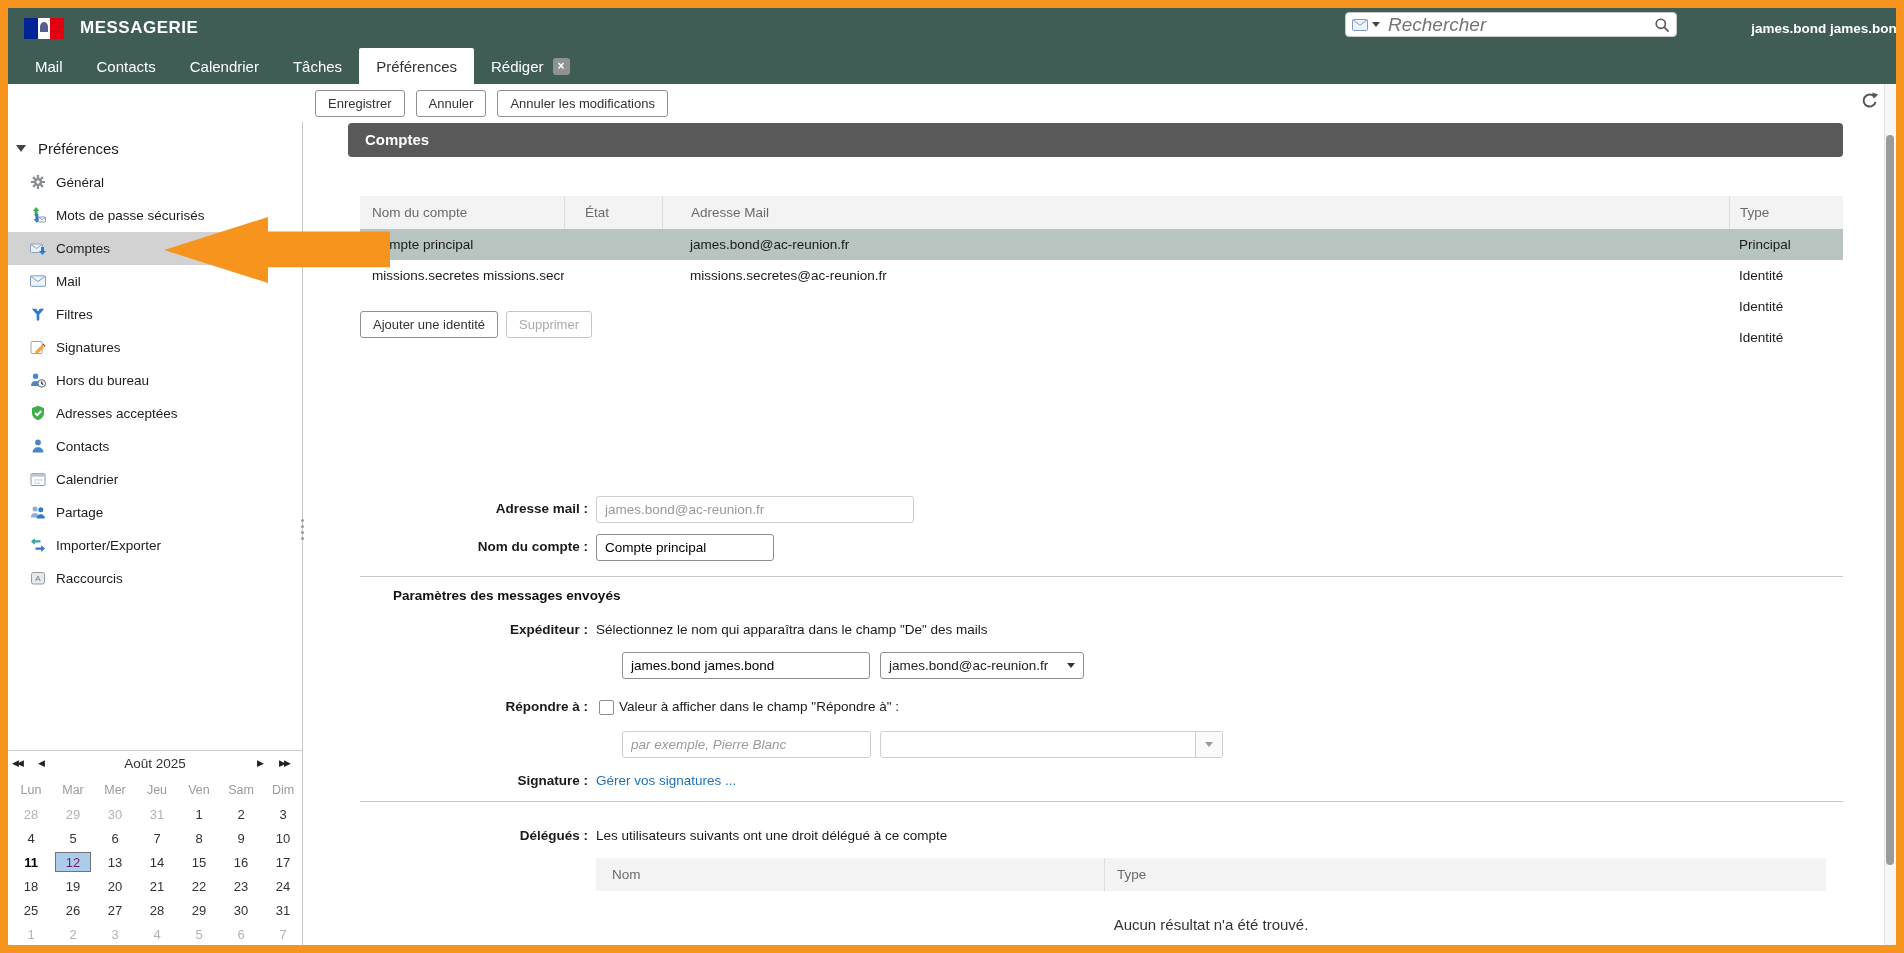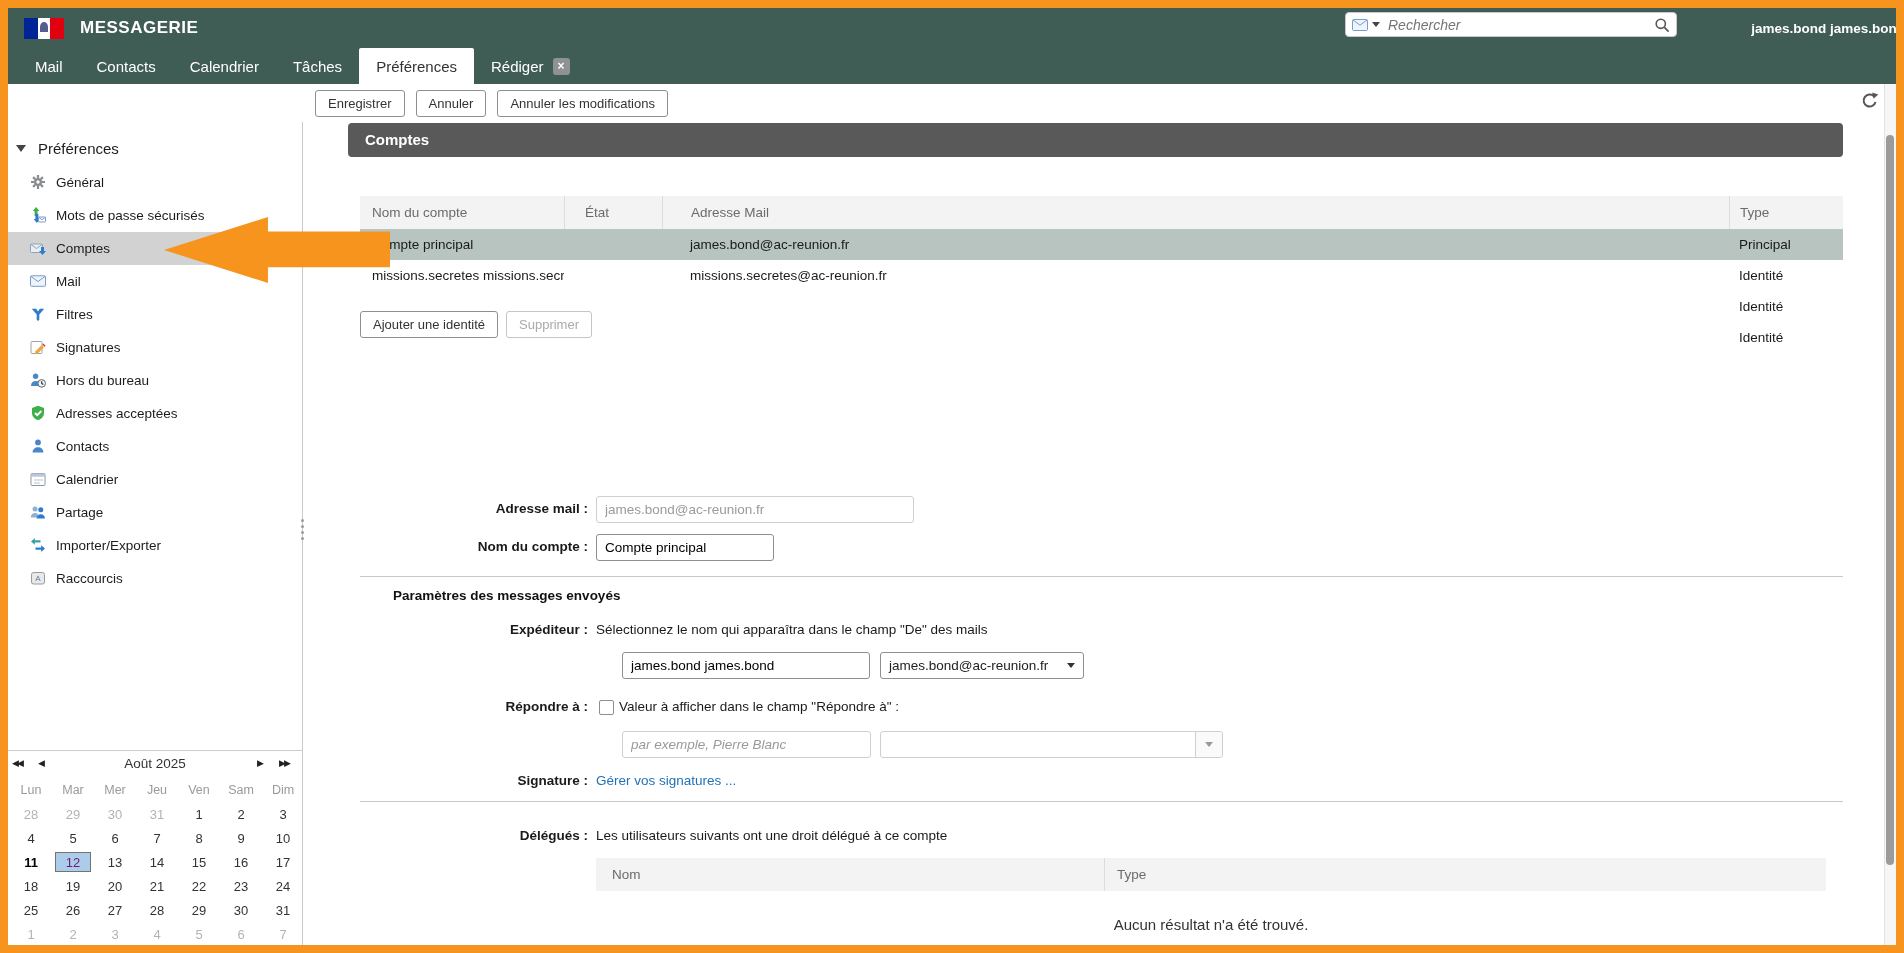--- a/index.html
+++ b/index.html
@@ -12,21 +12,21 @@
   .hdr{left:8px;top:8px;width:1888px;height:40px;background:#3F5C55;padding-left:48px;}
   .logo{left:16px;top:10px;width:40px;height:21px;display:flex;overflow:hidden;}
   .logo .b{width:14px;background:#002395;}
   .logo .w{width:12px;background:#fff;position:relative;}
   .logo .w:after{content:"";position:absolute;left:2px;top:4px;width:8px;height:10px;border-radius:50% 50% 0 0;background:#1b2a6b;opacity:.75;}
   .logo .r{width:14px;background:#E1000F;}
   .app-title{left:72px;top:0;height:40px;line-height:40px;color:#fff;font-size:17px;font-weight:bold;letter-spacing:.5px;}
   .search{left:1337px;top:4px;width:332px;height:25px;background:#fff;border:1px solid #c9c9c9;border-radius:4px;display:flex;align-items:center;padding:0 6px;box-sizing:border-box;}
   .search svg{flex:0 0 auto;}
   .car{width:0;height:0;border-left:4px solid transparent;border-right:4px solid transparent;border-top:5px solid #444;margin:0 6px 0 4px;}
-  .search input{flex:1;border:none;outline:none;font-style:italic;font-size:14px;color:#3b82f6;font-family:"Liberation Sans",sans-serif;background:transparent;}
+  .search input{flex:1;border:none;outline:none;font-style:italic;font-size:19px;color:#3b82f6;font-family:"Liberation Sans",sans-serif;background:transparent;}
   .user{right:24px;top:0;height:40px;display:flex;align-items:center;gap:7px;color:#fff;font-weight:bold;font-size:13.5px;}
   .user .car{border-top-color:#c2cdca;margin:0;}
   
   .tabs{left:8px;top:48px;width:1888px;height:36px;background:#3F5C55;display:flex;align-items:stretch;padding-left:10px;box-sizing:border-box;}
   .tab{display:flex;align-items:center;padding:0 17px;color:#fff;font-size:15px;cursor:pointer;}
   .tab.active{background:#fff;color:#333;border-radius:2px 2px 0 0;}
   .tab .x{display:inline-flex;align-items:center;justify-content:center;width:17px;height:17px;margin-left:9px;background:#8e9392;border-radius:3px;color:#fff;font-size:12px;font-weight:bold;line-height:1;}
   
   .tbar{left:8px;top:84px;width:1888px;height:38px;background:#fff;}
   .btnrow{left:307px;top:6px;display:flex;gap:11px;}

